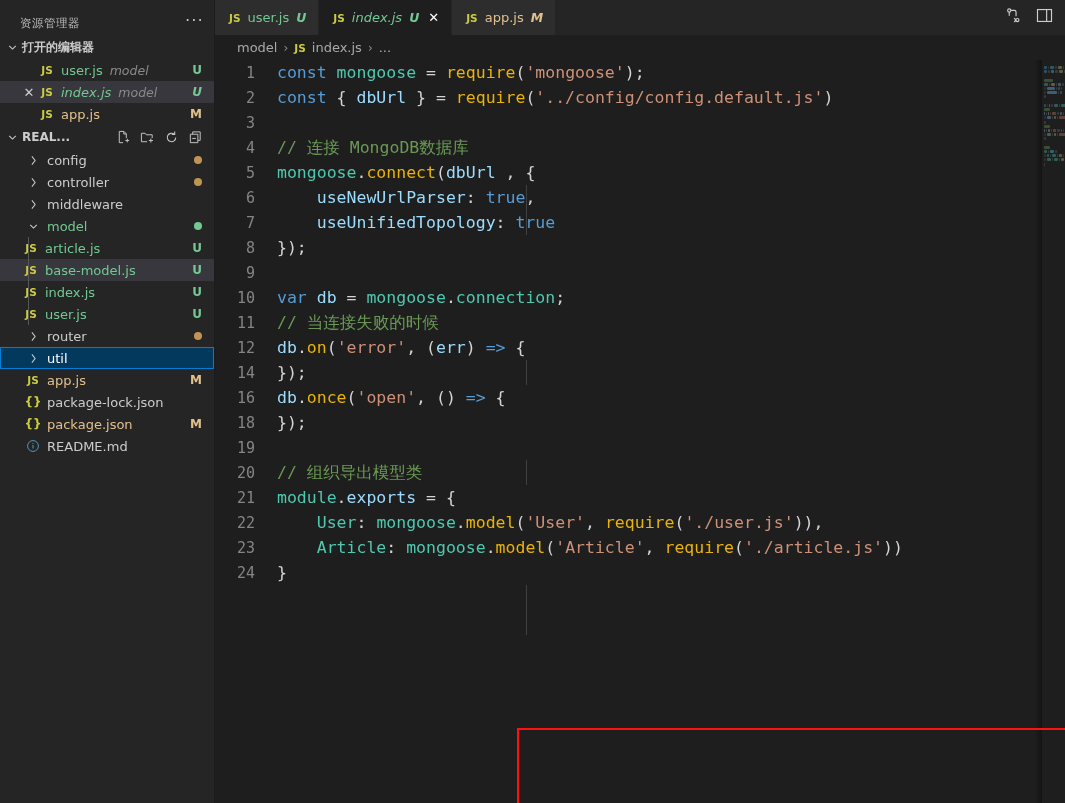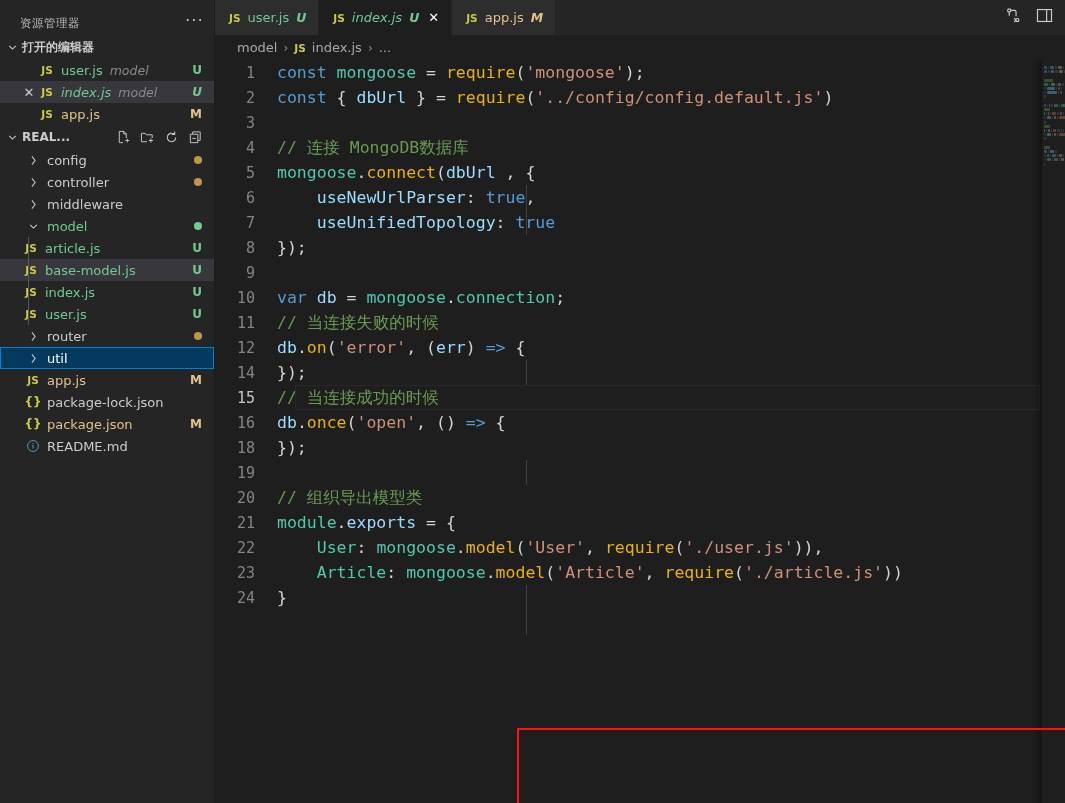--- a/index.html
+++ b/index.html
@@ -399,21 +399,20 @@
             <div class="cline"><span class="ln">4</span><span class="ctext"><span class="cmt">// 连接 MongoDB数据库</span></span></div>
             <div class="cline"><span class="ln">5</span><span class="ctext"><span class="typ">mongoose</span><span class="op">.</span><span class="fn">connect</span><span class="op">(</span><span class="var">dbUrl</span><span class="op"> , {</span></span></div>
             <div class="cline"><span class="ln">6</span><span class="ctext"><span class="plain">    </span><span class="var">useNewUrlParser</span><span class="op">: </span><span class="kw">true</span><span class="op">,</span></span></div>
             <div class="cline"><span class="ln">7</span><span class="ctext"><span class="plain">    </span><span class="var">useUnifiedTopology</span><span class="op">: </span><span class="kw">true</span></span></div>
             <div class="cline"><span class="ln">8</span><span class="ctext"><span class="op">});</span></span></div>
             <div class="cline"><span class="ln">9</span><span class="ctext"></span></div>
             <div class="cline"><span class="ln">10</span><span class="ctext"><span class="kw">var</span><span class="plain"> </span><span class="var">db</span><span class="op"> = </span><span class="typ">mongoose</span><span class="op">.</span><span class="typ">connection</span><span class="op">;</span></span></div>
             <div class="cline"><span class="ln">11</span><span class="ctext"><span class="cmt">// 当连接失败的时候</span></span></div>
             <div class="cline"><span class="ln">12</span><span class="ctext"><span class="var">db</span><span class="op">.</span><span class="fn">on</span><span class="op">(</span><span class="str">'error'</span><span class="op">, (</span><span class="var">err</span><span class="op">) </span><span class="kw">=&gt;</span><span class="op"> {</span></span></div>
             <div class="cline"><span class="ln">14</span><span class="ctext"><span class="op">});</span></span></div>
-            <div class="cline cur"><span class="ln">15</span><span class="ctext"><span class="cmt">// 当连接成功的时候</span></span><span class="hl"></span></div>
             <div class="cline"><span class="ln">16</span><span class="ctext"><span class="var">db</span><span class="op">.</span><span class="fn">once</span><span class="op">(</span><span class="str">'open'</span><span class="op">, () </span><span class="kw">=&gt;</span><span class="op"> {</span></span></div>
             <div class="cline"><span class="ln">18</span><span class="ctext"><span class="op">});</span></span></div>
             <div class="cline"><span class="ln">19</span><span class="ctext"></span></div>
             <div class="cline"><span class="ln">20</span><span class="ctext"><span class="cmt">// 组织导出模型类</span></span></div>
             <div class="cline"><span class="ln">21</span><span class="ctext"><span class="typ">module</span><span class="op">.</span><span class="var">exports</span><span class="op"> = {</span></span></div>
             <div class="cline"><span class="ln">22</span><span class="ctext"><span class="plain">    </span><span class="typ">User</span><span class="op">: </span><span class="typ">mongoose</span><span class="op">.</span><span class="fn">model</span><span class="op">(</span><span class="str">'User'</span><span class="op">, </span><span class="fn">require</span><span class="op">(</span><span class="str">'./user.js'</span><span class="op">)),</span></span></div>
             <div class="cline"><span class="ln">23</span><span class="ctext"><span class="plain">    </span><span class="typ">Article</span><span class="op">: </span><span class="typ">mongoose</span><span class="op">.</span><span class="fn">model</span><span class="op">(</span><span class="str">'Article'</span><span class="op">, </span><span class="fn">require</span><span class="op">(</span><span class="str">'./article.js'</span><span class="op">))</span></span></div>
             <div class="cline"><span class="ln">24</span><span class="ctext"><span class="op">}</span></span></div>
           </div>
         <div class="redbox"></div>

